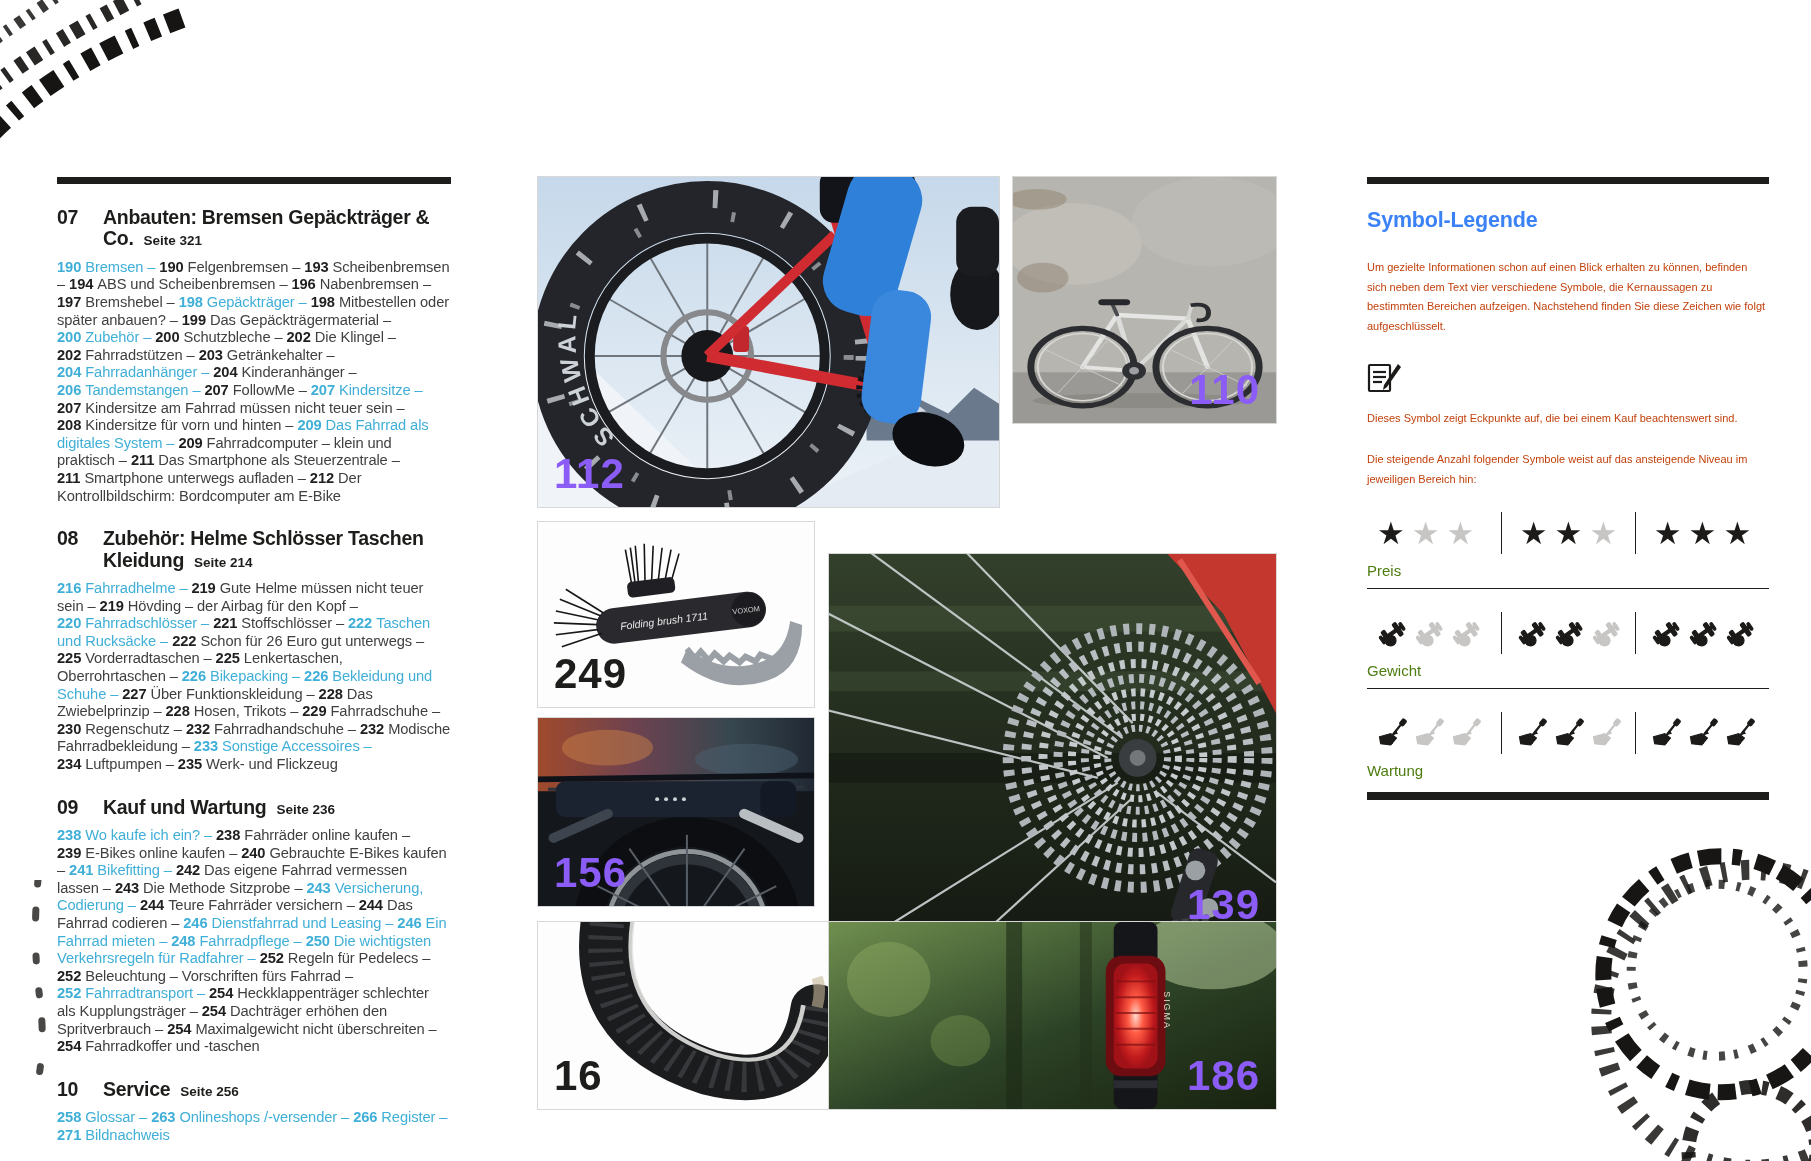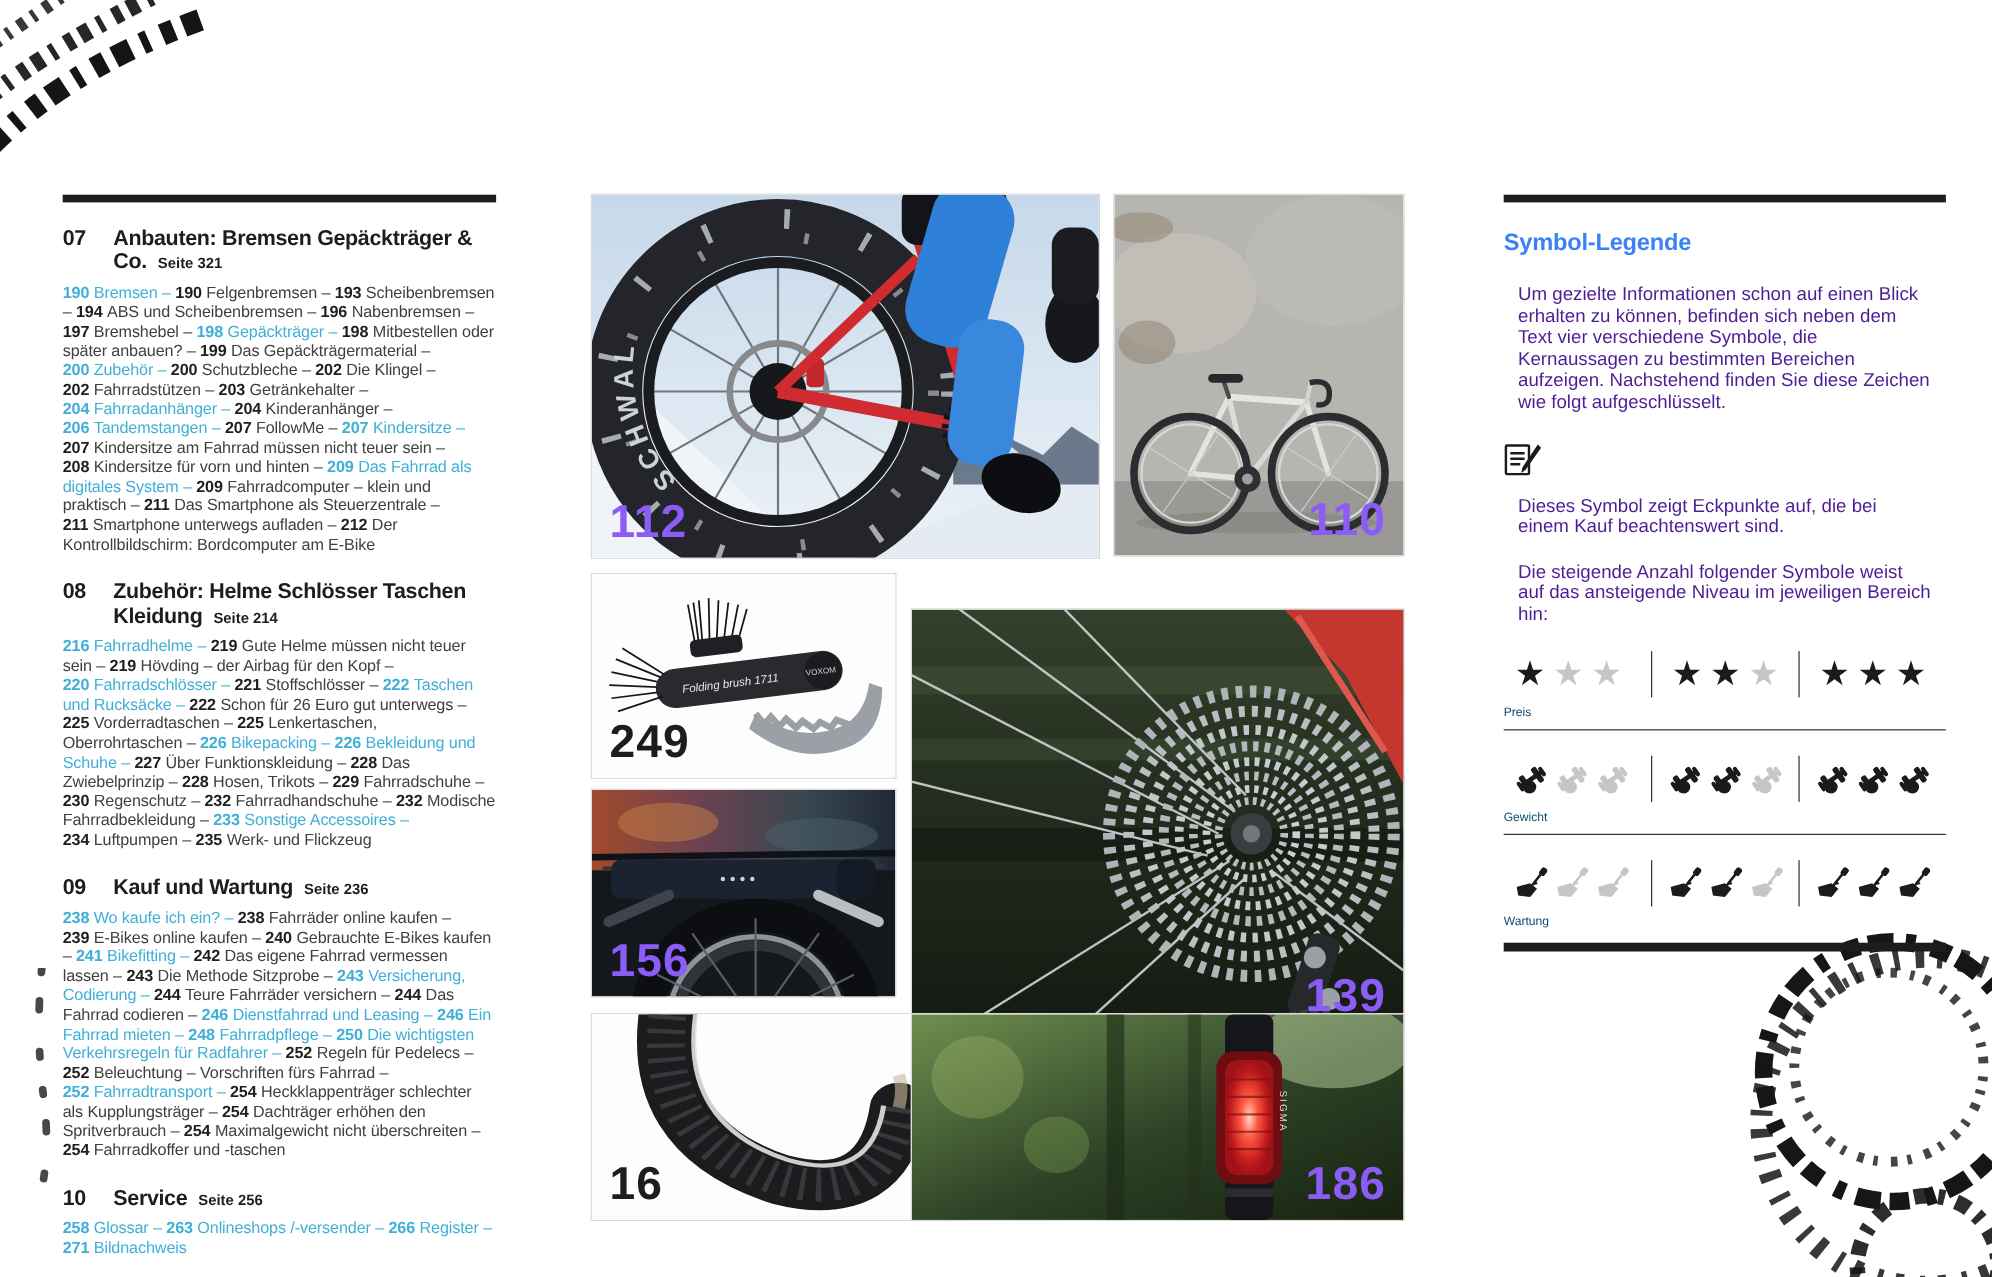--- a/index.html
+++ b/index.html
@@ -21,36 +21,36 @@
   .photo{position:absolute;overflow:hidden;border:1px solid #d8d8d8;box-sizing:border-box;background:#fff;}
   .photo svg{position:absolute;left:0;top:0;width:100%;height:100%;display:block;}
   .num{position:absolute;font-size:42px;font-weight:bold;letter-spacing:1px;line-height:1;}
   .num.light{color:#8b5cf6;}
   .num.dark{color:#1d1d1b;}
   .num.bl{left:16px;bottom:12px;}
   .num.br{right:16px;bottom:12px;}
   
   .legend{position:absolute;left:1367px;top:177px;width:402px;}
   .legend h1{font-size:21.5px;font-weight:bold;color:#3b82f6;margin:24px 0 0 0;letter-spacing:-0.2px;}
-  .legend p{font-size:17px;line-height:19.6px;color:#4c1d95;margin:13px;}
+  .legend p{font-size:11px;line-height:19.6px;color:#c2410c;margin:0;}
   .legend .intro{margin-top:25px;}
   .legend .note-ic{margin-top:26px;}
   .legend .note{margin-top:11px;}
   .legend .scale{margin-top:21px;}
   .lrow{margin-top:23px;}
   .licons{display:grid;grid-template-columns:1fr 1fr 1fr;align-items:center;}
   .lgroup{display:flex;align-items:center;gap:7px;padding:2px 10px;min-height:38px;}
   .lgroup + .lgroup{border-left:1.5px solid #1d1d1b;justify-content:center;}
   .star{font-size:31px;line-height:1;}
   .star.on{color:#1c1b19;}
   .star.off{color:#c7c6c4;}
   .sic{width:30px;height:30px;}
   .sic.on{fill:#1c1b19;stroke:#1c1b19;}
   .sic.off{fill:#c7c6c4;stroke:#c7c6c4;}
-  .llabel{font-size:11px;color:#0c4a6e;margin-top:8px;}
+  .llabel{font-size:15px;color:#4d7c0f;margin-top:8px;}
   .lrule{border-bottom:1.5px solid #1d1d1b;margin-top:9px;}
   .legend .bottom-bar{height:8px;background:#1d1d1b;margin-top:13px;}
   
   .decor{position:absolute;pointer-events:none;}
 </style>
 </head>
 <body>
 
 <div class="page">
 
@@ -190,21 +190,21 @@
       <ellipse cx="441" cy="118" rx="27" ry="36" fill="#17181c"></ellipse>
       <rect x="420" y="30" width="43" height="70" rx="16" fill="#1a1c20"></rect>
       <path id="schwtrack" d="M 78 262 A 150 150 0 0 1 40 132" fill="none"></path>
       <text font-size="25" font-weight="bold" fill="#cdd2d8" letter-spacing="5">
         <textPath href="#schwtrack">SCHWALBE</textPath>
       </text>
     </svg>
     <span class="num light bl">112</span>
   </div>
 
-  <div class="photo" style="left:1012px;top:176px;width:265px;height:330px;">
+  <div class="photo" style="left:1012px;top:176px;width:265px;height:248px;">
     <svg viewBox="0 0 265 330" preserveAspectRatio="none">
       <rect width="265" height="330" fill="#b7b5b0"></rect>
       <ellipse cx="60" cy="90" rx="70" ry="55" fill="#c4c2bc" opacity="0.7"></ellipse>
       <ellipse cx="200" cy="60" rx="80" ry="60" fill="#c0beb8" opacity="0.6"></ellipse>
       <ellipse cx="30" cy="135" rx="26" ry="20" fill="#8d7f6d" opacity="0.5"></ellipse>
       <ellipse cx="24" cy="30" rx="30" ry="14" fill="#8a7c66" opacity="0.45"></ellipse>
       <rect y="262" width="265" height="68" fill="#9b9995"></rect>
       <ellipse cx="130" cy="300" rx="110" ry="10" fill="#86847f" opacity="0.7"></ellipse>
 
       <g fill="none" stroke-linecap="round">

